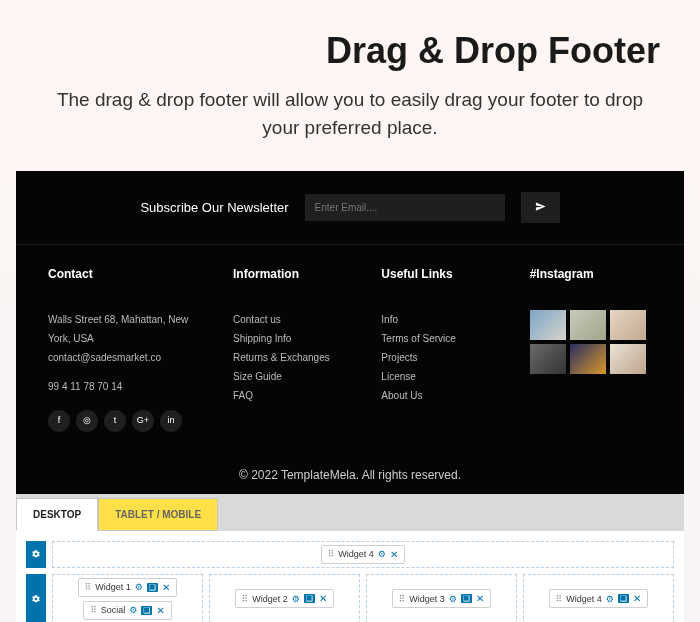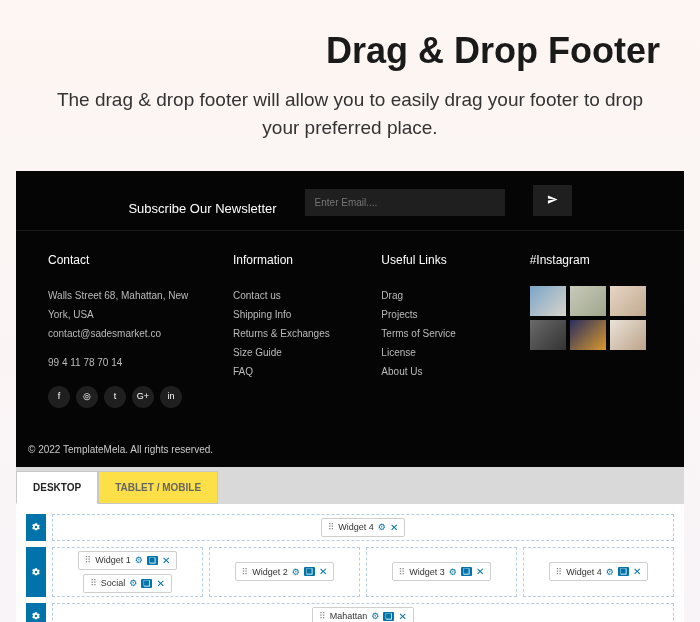--- a/index.html
+++ b/index.html
@@ -13,24 +13,24 @@
 .hero h1 { font-size: 36px; font-weight: 700; color: #1a1a1a; text-align: right; }
 .hero p { font-size: 19px; color: #333; margin-top: 14px; line-height: 1.45; }
 
 .footer-preview {
   background: #050505;
   color: #fff;
   margin: 10px 16px 0;
 }
 .newsletter {
   display: flex;
-  align-items: flex-end;
+  align-items: center;
   justify-content: center;
-  gap: 28px;
-  padding: 14px 40px;
+  gap: 16px;
+  padding: 21px 40px;
   border-bottom: 1px solid #1a1a1a;
 }
 .news-label { font-size: 13px; color: #fff; }
 .news-input {
   flex: 0 0 200px;
   padding: 8px 10px;
   background: #1f1f1f;
   border: none;
   color: #888;
   font-size: 10px;
@@ -41,21 +41,21 @@
   padding: 8px 14px;
   color: #fff;
   cursor: pointer;
 }
 
 .footer-cols {
   display: flex;
   padding: 18px 32px 24px;
   gap: 26px;
 }
-.fcol h4 { font-size: 12px; color: #fff; margin-bottom: 14px; font-weight: 400; }
+.fcol h4 { font-size: 12px; color: #fff; margin-bottom: 24px; font-weight: 700; }
 .fcol { font-size: 10px; color: #bbb; line-height: 1.9; }
 .fcol.contact { flex: 1.3; }
 .fcol.info { flex: 1; }
 .fcol.links { flex: 1; }
 .fcol.insta { flex: 1; }
 .phone { margin-top: 10px; }
 .socials { display: flex; gap: 6px; margin-top: 14px; }
 .soc {
   width: 22px; height: 22px;
   border-radius: 50%;
@@ -70,22 +70,22 @@
   gap: 4px;
 }
 .insta-thumb { background: linear-gradient(135deg, #7ba5c9, #d8d4c8); }
 .insta-thumb:nth-child(2) { background: linear-gradient(135deg, #c8caba, #9fa68c); }
 .insta-thumb:nth-child(3) { background: linear-gradient(135deg, #e6d6c5, #c2a98f); }
 .insta-thumb:nth-child(4) { background: linear-gradient(135deg, #6a6a6a, #333); }
 .insta-thumb:nth-child(5) { background: linear-gradient(135deg, #2a2e60, #d9992c); }
 .insta-thumb:nth-child(6) { background: linear-gradient(135deg, #e9e3d8, #bda38a); }
 
 .copyright {
-  text-align: left;
-  font-size: 10px;
+  text-align: center;
+  font-size: 12px;
   color: #ccc;
   padding: 12px;
 }
 
 .builder { margin: 0 16px; background: #eaeaea; padding-bottom: 16px; }
 .tabs { display: flex; padding-top: 4px; background: #d9d9d9; }
 .tab {
   padding: 10px 16px;
   font-size: 10px;
   font-weight: 600;
@@ -175,23 +175,23 @@
       <h4>Information</h4>
       <div>Contact us</div>
       <div>Shipping Info</div>
       <div>Returns &amp; Exchanges</div>
       <div>Size Guide</div>
       <div>FAQ</div>
     </div>
 
     <div class="fcol links">
       <h4>Useful Links</h4>
-      <div>Drag</div>
+      <div>Info</div>
+      <div>Terms of Service</div>
       <div>Projects</div>
-      <div>Terms of Service</div>
       <div>License</div>
       <div>About Us</div>
     </div>
 
     <div class="fcol insta">
       <h4>#Instagram</h4>
       <div class="insta-grid">
         <div class="insta-thumb"></div>
         <div class="insta-thumb"></div>
         <div class="insta-thumb"></div>

